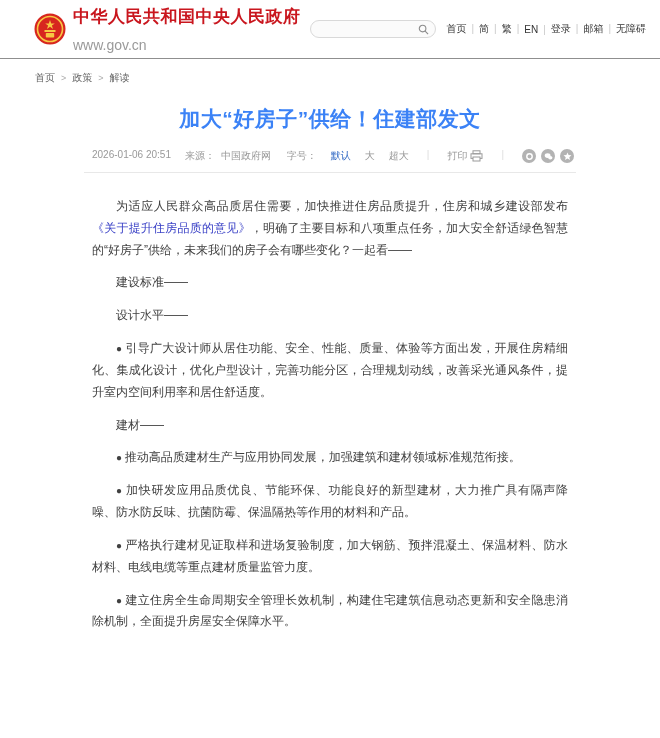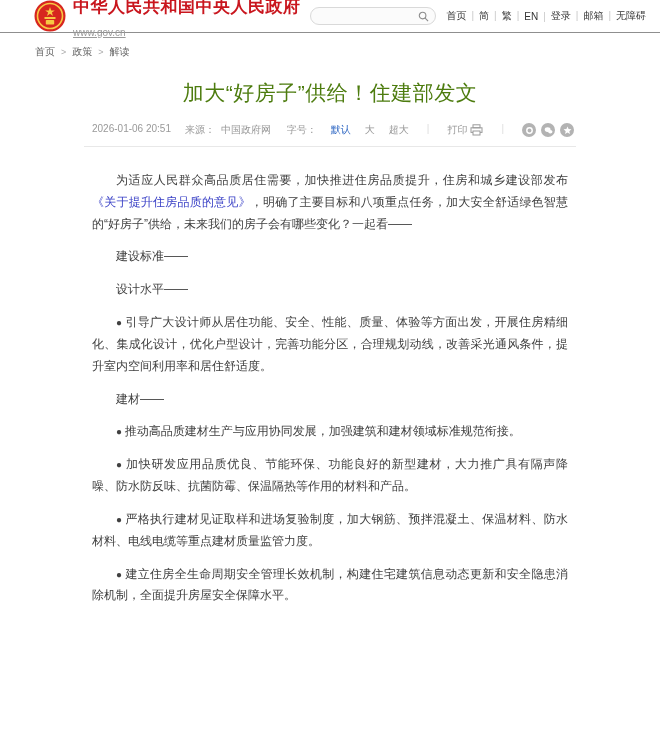--- a/index.html
+++ b/index.html
@@ -12,29 +12,29 @@
   *{box-sizing:border-box;margin:0;padding:0;}
   html,body{background:#fff;}
   body{
     width:660px;min-height:738px;margin:0 auto;
     font-family:"Liberation Sans","DejaVu Sans",sans-serif;
     color:var(--text);
   }
   
   .site-header{
     display:flex;align-items:center;justify-content:space-between;
-    height:33px;padding:0 14px 0 34px;
+    height:59px;padding:0 14px 0 34px;
     border-bottom:1px solid #8f8f8f;
   }
   .logo-area{display:flex;align-items:center;gap:7px;}
   .emblem{width:32px;height:32px;flex:0 0 auto;}
   .site-text .site-name{
     color:var(--brand-red);font-weight:bold;font-size:17px;letter-spacing:.5px;
   }
-  .site-text .site-url{color:#9a9a9a;font-size:10px;margin-top:9px;text-decoration:underline;}
+  .site-text .site-url{color:#9a9a9a;font-size:14px;margin-top:9px;}
   .header-right{display:flex;align-items:center;gap:10px;}
   .searchbox{
     position:relative;width:126px;height:18px;
     border:1px solid #d9d9d9;border-radius:9px;background:#fbfbfb;
   }
   .searchbox input{
     width:100%;height:100%;border:none;background:transparent;outline:none;
     padding:0 22px 0 10px;font-size:10px;color:#555;
     font-family:"Liberation Sans","DejaVu Sans",sans-serif;
   }
@@ -42,21 +42,21 @@
   .top-nav{display:flex;align-items:center;font-size:10px;color:#333;}
   .top-nav a{color:#333;text-decoration:none;white-space:nowrap;cursor:pointer;}
   .top-nav a:not(:last-child)::after{content:"|";color:#c9c9c9;margin:0 5px;}
   
   .breadcrumb{padding:12px 0 0 35px;font-size:10px;color:#666;}
   .breadcrumb span{cursor:pointer;}
   .breadcrumb span:not(:last-child)::after{content:">";color:#aaa;margin:0 6px;font-size:9px;}
   
   main{width:492px;margin:0 auto;}
   h1.page-title{
-    text-align:center;font-size:21px;font-weight:normal;color:#4d7c0f;
+    text-align:center;font-size:21px;font-weight:bold;color:#3b82f6;
     margin:20px 0 14px;letter-spacing:.5px;
   }
   .meta-row{
     display:flex;align-items:center;justify-content:space-between;
     font-size:10px;color:var(--meta);padding:2px 2px 0 8px;
   }
   .meta-left{display:flex;align-items:flex-start;gap:6px;}
   .meta-left .source{color:var(--meta);text-decoration:none;cursor:pointer;}
   .meta-right{display:flex;align-items:flex-start;gap:14px;}
   .meta-right a{text-decoration:none;color:var(--meta);cursor:pointer;}

